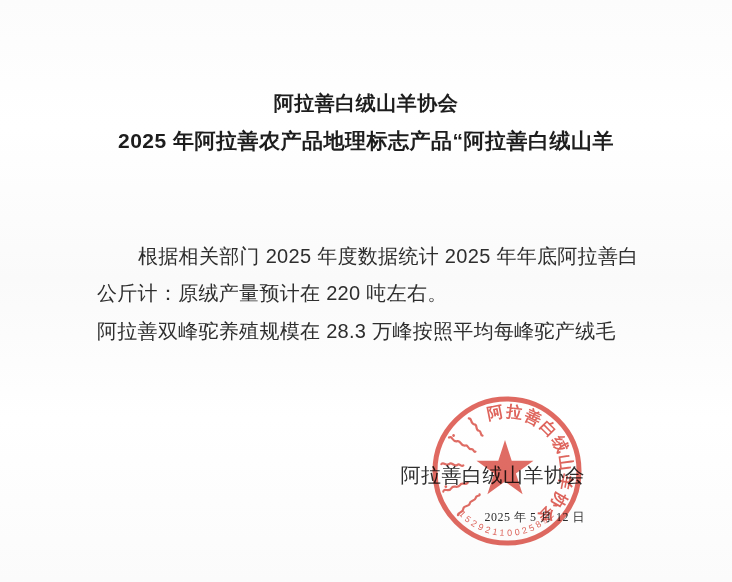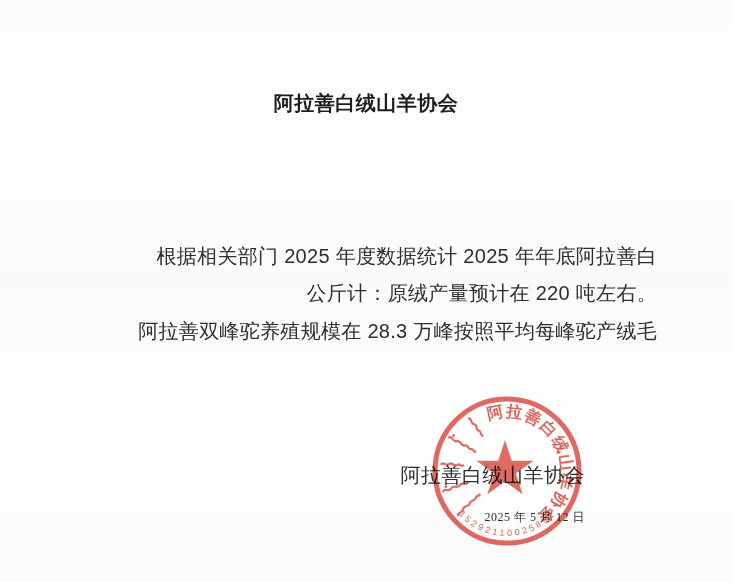--- a/index.html
+++ b/index.html
@@ -43,21 +43,20 @@
     left: 97px;
     top: 238px;
     width: 560px;
     color: #2e2e2e;
     font-size: 20px;
   }
   .body-line {
     line-height: 37.4px;
     white-space: nowrap;
     letter-spacing: 0.3px;
-    text-align: right;
   }
   .body-line.indent {
     padding-left: 41px;
   }
   
   .sig-block {
     position: absolute;
     right: 147px;
     top: 462px;
     text-align: right;
@@ -94,20 +93,21 @@
     display: block;
   }
 </style>
 </head>
 <body>
 
 <div class="page">
 
   <div class="title-block">
     <div class="title-line first">阿拉善白绒山羊协会</div>
+    <div class="title-line">2025 年阿拉善农产品地理标志产品“阿拉善白绒山羊</div>
   </div>
 
   <div class="body-block">
     <div class="body-line indent">根据相关部门 2025 年度数据统计 2025 年年底阿拉善白</div>
     <div class="body-line">公斤计：原绒产量预计在 220 吨左右。</div>
     <div class="body-line">阿拉善双峰驼养殖规模在 28.3 万峰按照平均每峰驼产绒毛</div>
   </div>
 
   <div class="sig-block">
     <div class="sig-line">阿拉善白绒山羊协会</div>

